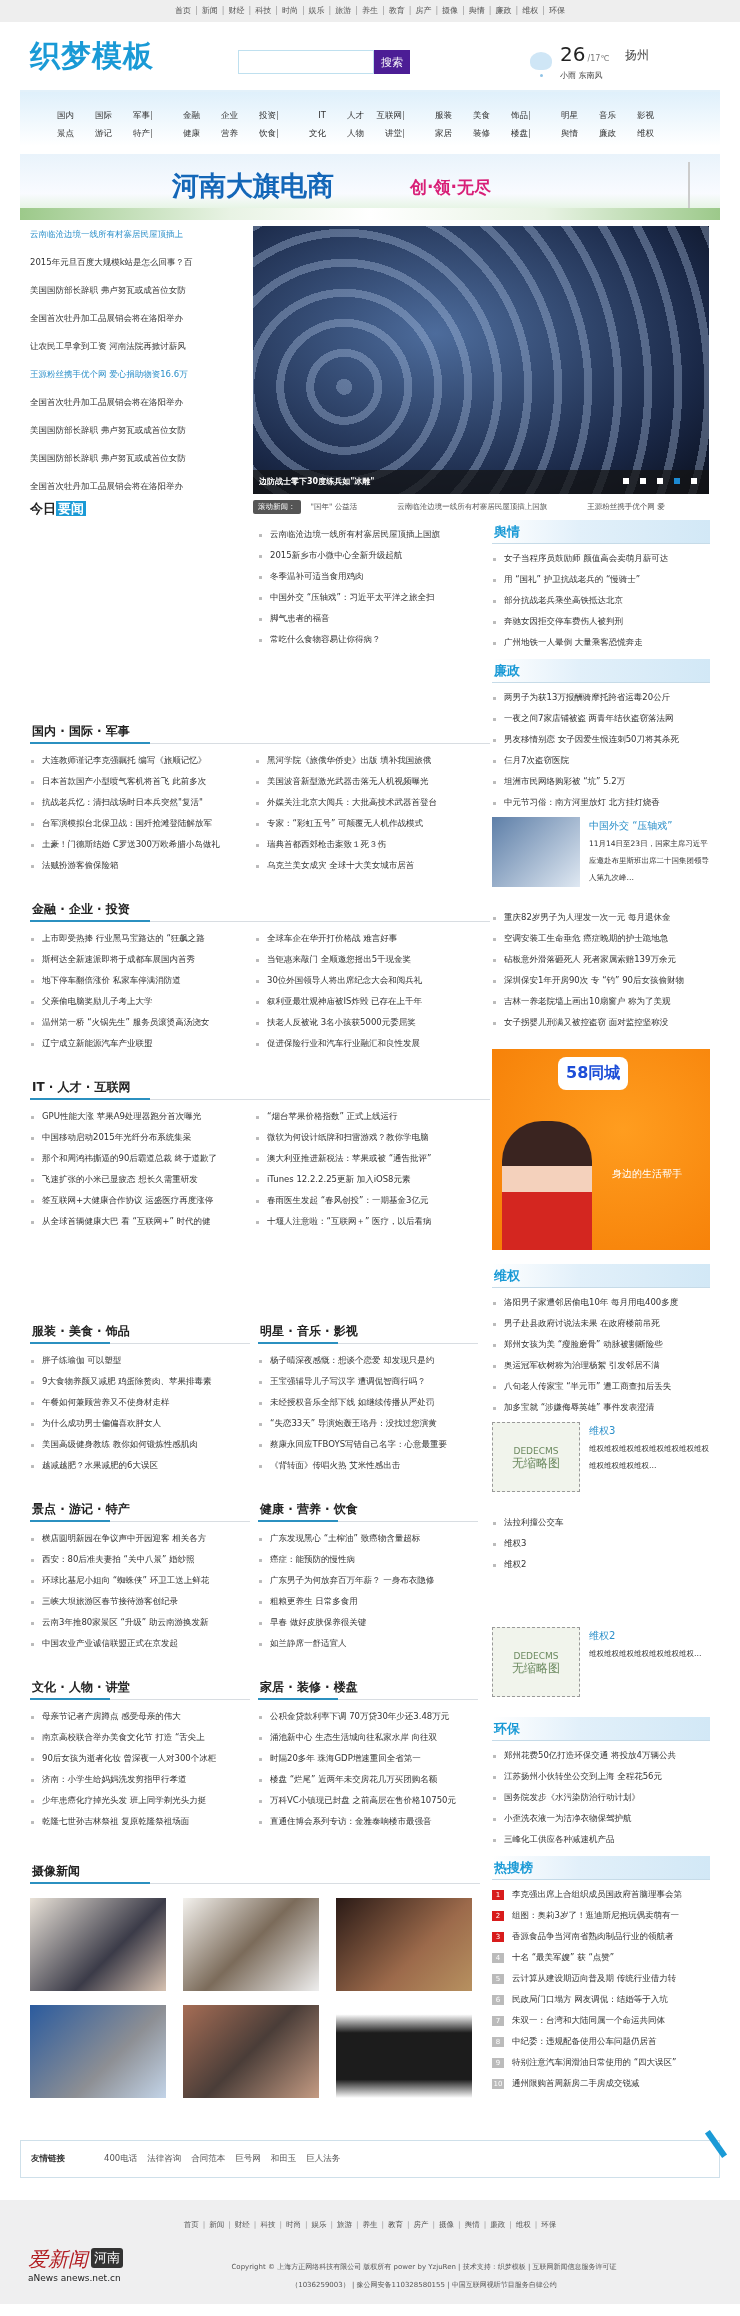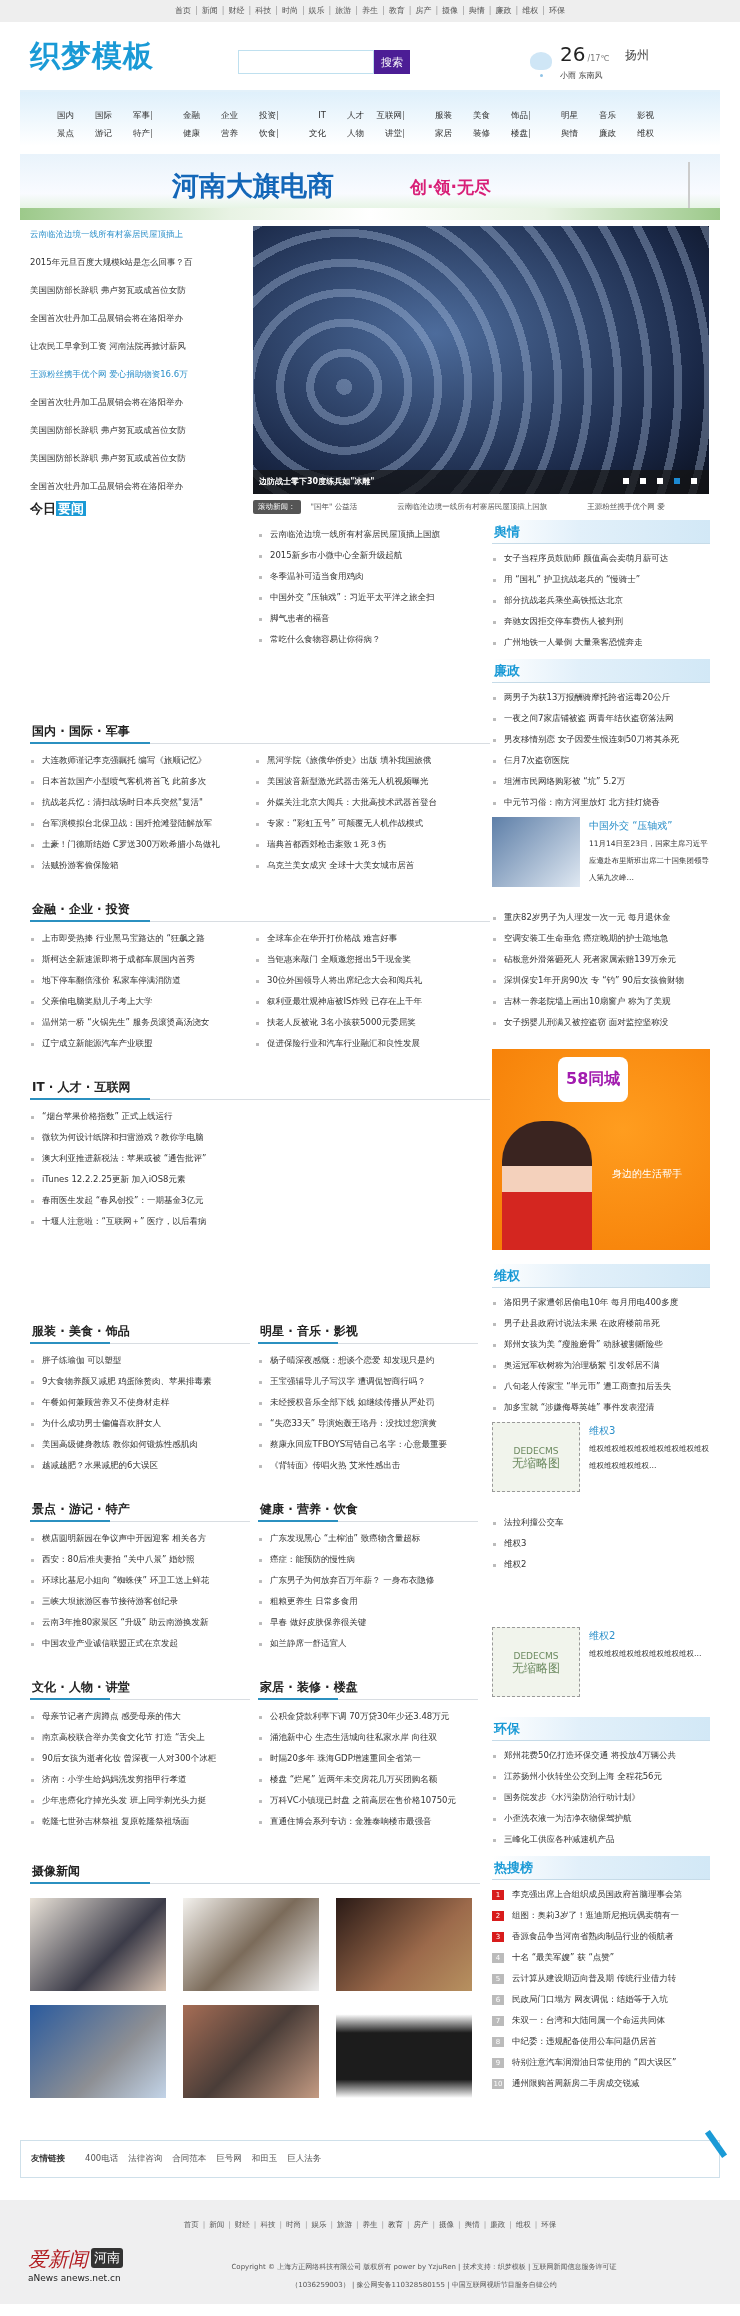--- a/index.html
+++ b/index.html
@@ -50,29 +50,29 @@
 .h2{font-size:12px;font-weight:bold;color:#222;height:24px;line-height:22px;border-bottom:1px solid #d8dde2;position:relative;padding-left:2px;margin-bottom:6px;}
 .h2:after{content:"";position:absolute;left:0;bottom:-1px;width:120px;height:2px;background:#2b90c0;}
 .h2.sm:after{width:80px;}
 .rh{height:24px;line-height:24px;font-size:13px;font-weight:bold;color:#1a9ad6;background:linear-gradient(90deg,#fff,#e2f0fa 40%,#d2e8f6);border-bottom:1px solid #c6dbe8;padding-left:2px;margin-bottom:4px;}
 .pic-item{display:flex;height:76px;margin:4px 0 14px;}
 .pic-thumb{width:88px;height:70px;background:linear-gradient(135deg,#5e7fa8,#dfe8f2);flex:none;}
 .pic-thumb.dede{background:#f1f4ec;border:1px dashed #999;display:flex;flex-direction:column;align-items:center;justify-content:center;color:#6c8a60;font-size:9px;line-height:12px;}
 .pic-text{padding-left:9px;font-size:7.5px;line-height:17px;color:#333;}
 .pic-title{color:#2b8fc9;font-size:10px;line-height:18px;}
 .ad58{width:218px;height:201px;background:radial-gradient(ellipse at 60% 40%,#ff9d1f,#f57d05);position:relative;margin-bottom:14px;}
-.ad58 .lg{position:absolute;left:66px;top:8px;background:#fff;border-radius:8px;padding:12px 8px;color:#a21caf;font-size:16px;font-weight:bold;}
+.ad58 .lg{position:absolute;left:66px;top:8px;background:#fff;border-radius:8px;padding:6px 8px;color:#1d4ed8;font-size:16px;font-weight:bold;}
 .ad58 .sl{position:absolute;left:120px;top:118px;color:#fff;font-size:10px;}
 .ad58 .girl{position:absolute;left:10px;top:72px;width:90px;height:129px;background:linear-gradient(#3a2420 0 35%,#f4d1bc 35% 55%,#d42620 55%);border-radius:40px 40px 0 0;}
 .hot{height:21px;line-height:21px;font-size:8.5px;white-space:nowrap;display:flex;align-items:center;}
 .hot .n{width:12px;height:10px;line-height:10px;text-align:center;background:#bbb;color:#fff;font-size:7px;margin-right:8px;}
 .hot .n.red{background:#d81c1c;}
 .photos{display:grid;grid-template-columns:repeat(3,136px);gap:14px 17px;margin-top:14px;}
 .photo{height:93px;}
-.links{width:700px;margin:0 auto;height:38px;border:1px solid #cfe0ea;display:flex;align-items:center;padding-left:10px;font-size:8.5px;color:#555;position:relative;}
+.links{width:700px;margin:0 auto;height:38px;border:1px solid #cfe0ea;display:flex;align-items:center;padding-left:10px;font-size:8.5px;color:#555;position:relative;gap:19px;}
 .links .lab{font-weight:bold;color:#333;margin-right:20px;}
 .links .lk{margin-right:10px;}
 .links .stripe{position:absolute;right:0;top:-12px;width:6px;height:30px;background:#1a9ad6;transform:rotate(-35deg);}
 .footer{margin-top:22px;background:#efeff0;height:104px;position:relative;}
 .fnav{text-align:center;padding-top:20px;font-size:7.5px;color:#555;}
 .fnav .sep{color:#999;margin:0 4px;}
 .flogo{position:absolute;left:28px;top:46px;}
 .flogo .a{font-size:20px;color:#b21e22;font-family:"DejaVu Serif",serif;font-style:italic;}
 .flogo .b{display:inline-block;background:#333;color:#fff;font-size:13px;padding:1px 3px;border-radius:3px;vertical-align:top;margin-top:2px;}
 .flogo .c{font-size:9px;color:#222;}
@@ -232,20 +232,28 @@
           <div class="bul">30位外国领导人将出席纪念大会和阅兵礼</div>
           <div class="bul">叙利亚最壮观神庙被IS炸毁 已存在上千年</div>
           <div class="bul">扶老人反被讹 3名小孩获5000元委屈奖</div>
           <div class="bul">促进保险行业和汽车行业融汇和良性发展</div>
         </div>
       </div>
   </div>
   <div class="sec" style="left:10px;top:856px;width:460px;">
     <div class="h2">IT · 人才 · 互联网</div>
     <div style="display:flex;">
+        <div style="width:225px;" id="itL">
+          <div class="bul">GPU性能大涨 苹果A9处理器跑分首次曝光</div>
+          <div class="bul">中国移动启动2015年光纤分布系统集采</div>
+          <div class="bul">那个和周鸿祎撕逼的90后霸道总裁 终于道歉了</div>
+          <div class="bul">飞速扩张的小米已显疲态 想长久需重研发</div>
+          <div class="bul">签互联网+大健康合作协议 运盛医疗再度涨停</div>
+          <div class="bul">从全球首辆健康大巴 看 “互联网+” 时代的健</div>
+        </div>
         <div style="width:225px;" id="itR">
           <div class="bul">“烟台苹果价格指数” 正式上线运行</div>
           <div class="bul">微软为何设计纸牌和扫雷游戏？教你学电脑</div>
           <div class="bul">澳大利亚推进新税法：苹果或被 “通告批评”</div>
           <div class="bul">iTunes 12.2.2.25更新 加入iOS8元素</div>
           <div class="bul">春雨医生发起 “春风创投”：一期基金3亿元</div>
           <div class="bul">十堰人注意啦：“互联网＋” 医疗，以后看病</div>
         </div>
       </div>
   </div>

